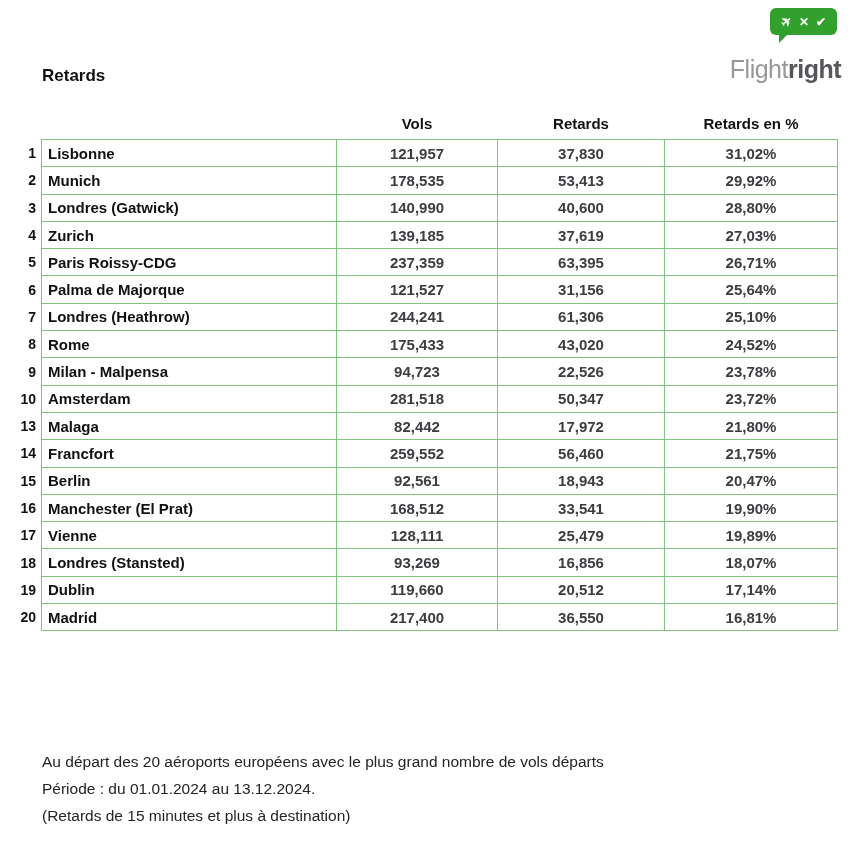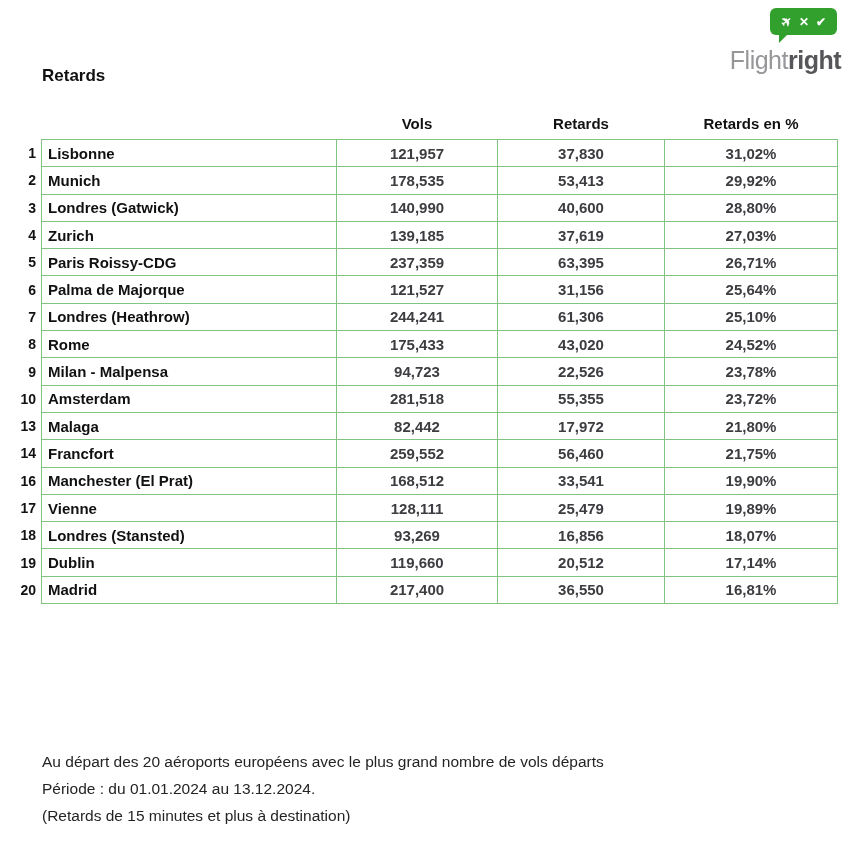--- a/index.html
+++ b/index.html
@@ -23,21 +23,21 @@
     content: ""; position: absolute; left: 9px; bottom: -8px;
     width: 0; height: 0;
     border-top: 9px solid #31a02c; border-right: 9px solid transparent;
   }
   .bubble .glyph {
     color: #ffffff; font-size: 12px; font-weight: bold; line-height: 1;
     display: inline-block;
   }
   .bubble .plane { transform: rotate(-38deg); font-size: 13px; }
   .wordmark {
-    margin-top: 13px; font-size: 25px; line-height: 1;
+    margin-top: 22px; font-size: 25px; line-height: 1;
     color: #97979a; letter-spacing: -0.5px;
   }
   .wordmark .bold { color: #55555a; font-weight: bold; }
 
   
   .title {
     position: absolute; top: 66px; left: 42px;
     font-size: 17px; font-weight: bold; color: #111;
   }
 
@@ -159,38 +159,45 @@
     <td class="rank">9</td>
     <td class="city">Milan - Malpensa</td>
     <td class="vols num">94,723</td>
     <td class="retards num">22,526</td>
     <td class="pct num">23,78%</td>
   </tr>
         <tr>
     <td class="rank">10</td>
     <td class="city">Amsterdam</td>
     <td class="vols num">281,518</td>
-    <td class="retards num">55,355</td>
+    <td class="retards num">50,347</td>
     <td class="pct num">23,72%</td>
   </tr>
         <tr>
     <td class="rank">13</td>
     <td class="city">Malaga</td>
     <td class="vols num">82,442</td>
     <td class="retards num">17,972</td>
     <td class="pct num">21,80%</td>
   </tr>
         <tr>
     <td class="rank">14</td>
     <td class="city">Francfort</td>
     <td class="vols num">259,552</td>
     <td class="retards num">56,460</td>
     <td class="pct num">21,75%</td>
   </tr>
         <tr>
+    <td class="rank">15</td>
+    <td class="city">Berlin</td>
+    <td class="vols num">92,561</td>
+    <td class="retards num">18,943</td>
+    <td class="pct num">20,47%</td>
+  </tr>
+        <tr>
     <td class="rank">16</td>
     <td class="city">Manchester (El Prat)</td>
     <td class="vols num">168,512</td>
     <td class="retards num">33,541</td>
     <td class="pct num">19,90%</td>
   </tr>
         <tr>
     <td class="rank">17</td>
     <td class="city">Vienne</td>
     <td class="vols num">128,111</td>

